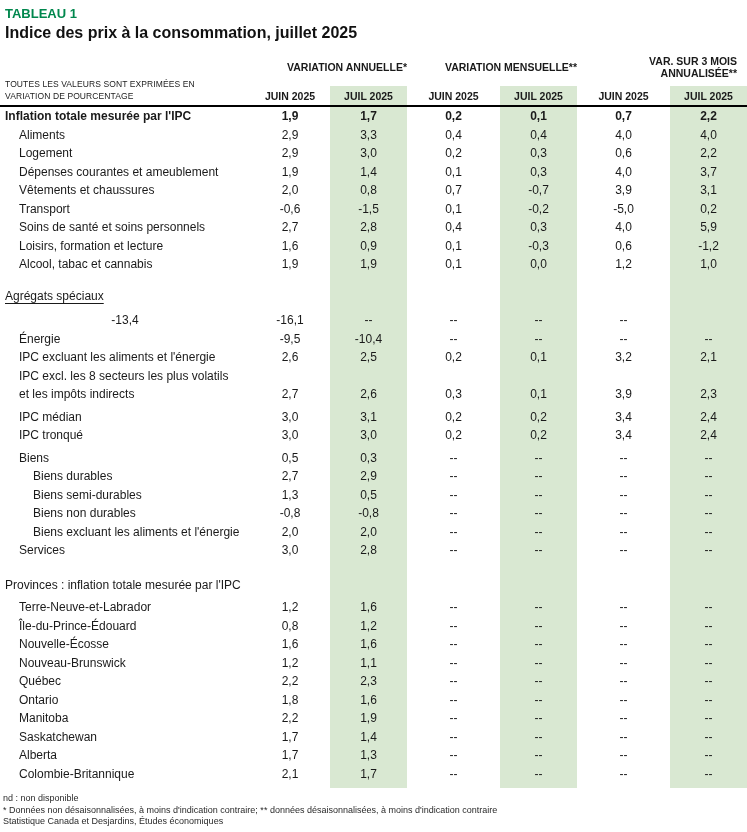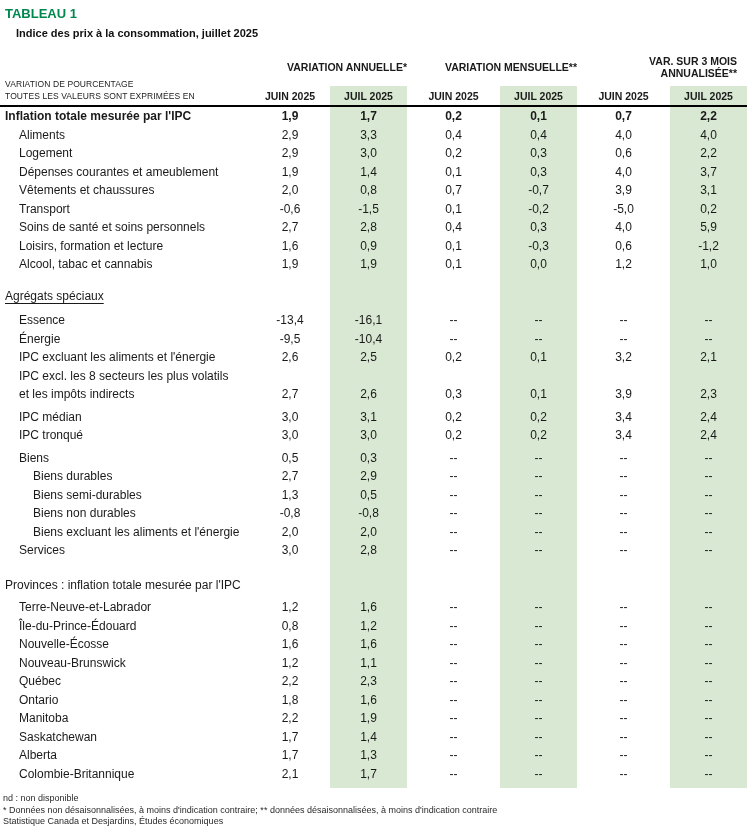--- a/index.html
+++ b/index.html
@@ -5,21 +5,21 @@
   :root{
     --accent:#00874d;
     --hl:#d9e8d2;
     --ink:#1a1a1a;
   }
   *{box-sizing:border-box;margin:0;padding:0;}
   html,body{width:747px;height:832px;background:#ffffff;overflow:hidden;
     font-family:"Liberation Sans", sans-serif;color:var(--ink);}
   .sheet{width:747px;height:832px;padding-top:6px;position:relative;}
   .tag{font-size:13px;font-weight:bold;color:var(--accent);padding-left:5px;height:16px;line-height:16px;}
-  .title{font-size:11px;font-weight:bold;color:#111;padding-left:16px;height:22px;line-height:22px;margin-bottom:4px;}
+  .title{font-size:16px;font-weight:bold;color:#111;padding-left:5px;height:22px;line-height:22px;margin-bottom:4px;}
 
   
   .thead{display:grid;grid-template-columns:250px 80px 77px 93px 77px 93px 77px;
     grid-template-rows:38px 19px;border-bottom:2.5px solid #000;}
   .note{grid-column:1;grid-row:1/3;align-self:end;padding:0 0 3px 5px;
     font-size:8.5px;line-height:11.5px;letter-spacing:.1px;color:#222;}
   .gcell{grid-row:1;align-self:center;text-align:right;font-weight:bold;font-size:10.5px;line-height:12px;}
   .g1{grid-column:2/4;}
   .g2{grid-column:4/6;}
   .g3{grid-column:6/8;padding:0 10px;}
@@ -51,22 +51,22 @@
 </head>
 <body>
 
 <div class="sheet">
 
   <div class="tag">TABLEAU 1</div>
   <div class="title">Indice des prix à la consommation, juillet 2025</div>
 
   <div class="thead">
     <div class="note">
+      <div>TOUTES LES VALEURS SONT EXPRIMÉES EN</div>
       <div>VARIATION DE POURCENTAGE</div>
-      <div>TOUTES LES VALEURS SONT EXPRIMÉES EN</div>
     </div>
     <div class="gcell g1">VARIATION ANNUELLE*</div>
     <div class="gcell g2">VARIATION MENSUELLE**</div>
     <div class="gcell g3">VAR. SUR 3 MOIS ANNUALISÉE**</div>
 
   <div class="mcell" style="grid-column: 2;">JUIN 2025</div>
       <div class="mcell hl" style="grid-column: 3;">JUIL 2025</div>
       <div class="mcell" style="grid-column: 4;">JUIN 2025</div>
       <div class="mcell hl" style="grid-column: 5;">JUIL 2025</div>
       <div class="mcell" style="grid-column: 6;">JUIN 2025</div>
@@ -156,21 +156,20 @@
           <div class="val">1,9</div>
           <div class="val">0,1</div>
           <div class="val">0,0</div>
           <div class="val">1,2</div>
           <div class="val">1,0</div>
         </div>
         <div class="row section" style="margin-top: 13px;">
           <div class="lbl ind0 u">Agrégats spéciaux</div>
         </div>
         <div class="row" style="margin-top: 6px;">
-          <div class="lbl ind1">Essence</div>
           <div class="val">-13,4</div>
           <div class="val">-16,1</div>
           <div class="val">--</div>
           <div class="val">--</div>
           <div class="val">--</div>
           <div class="val">--</div>
         </div>
         <div class="row">
           <div class="lbl ind1">Énergie</div>
           <div class="val">-9,5</div>

